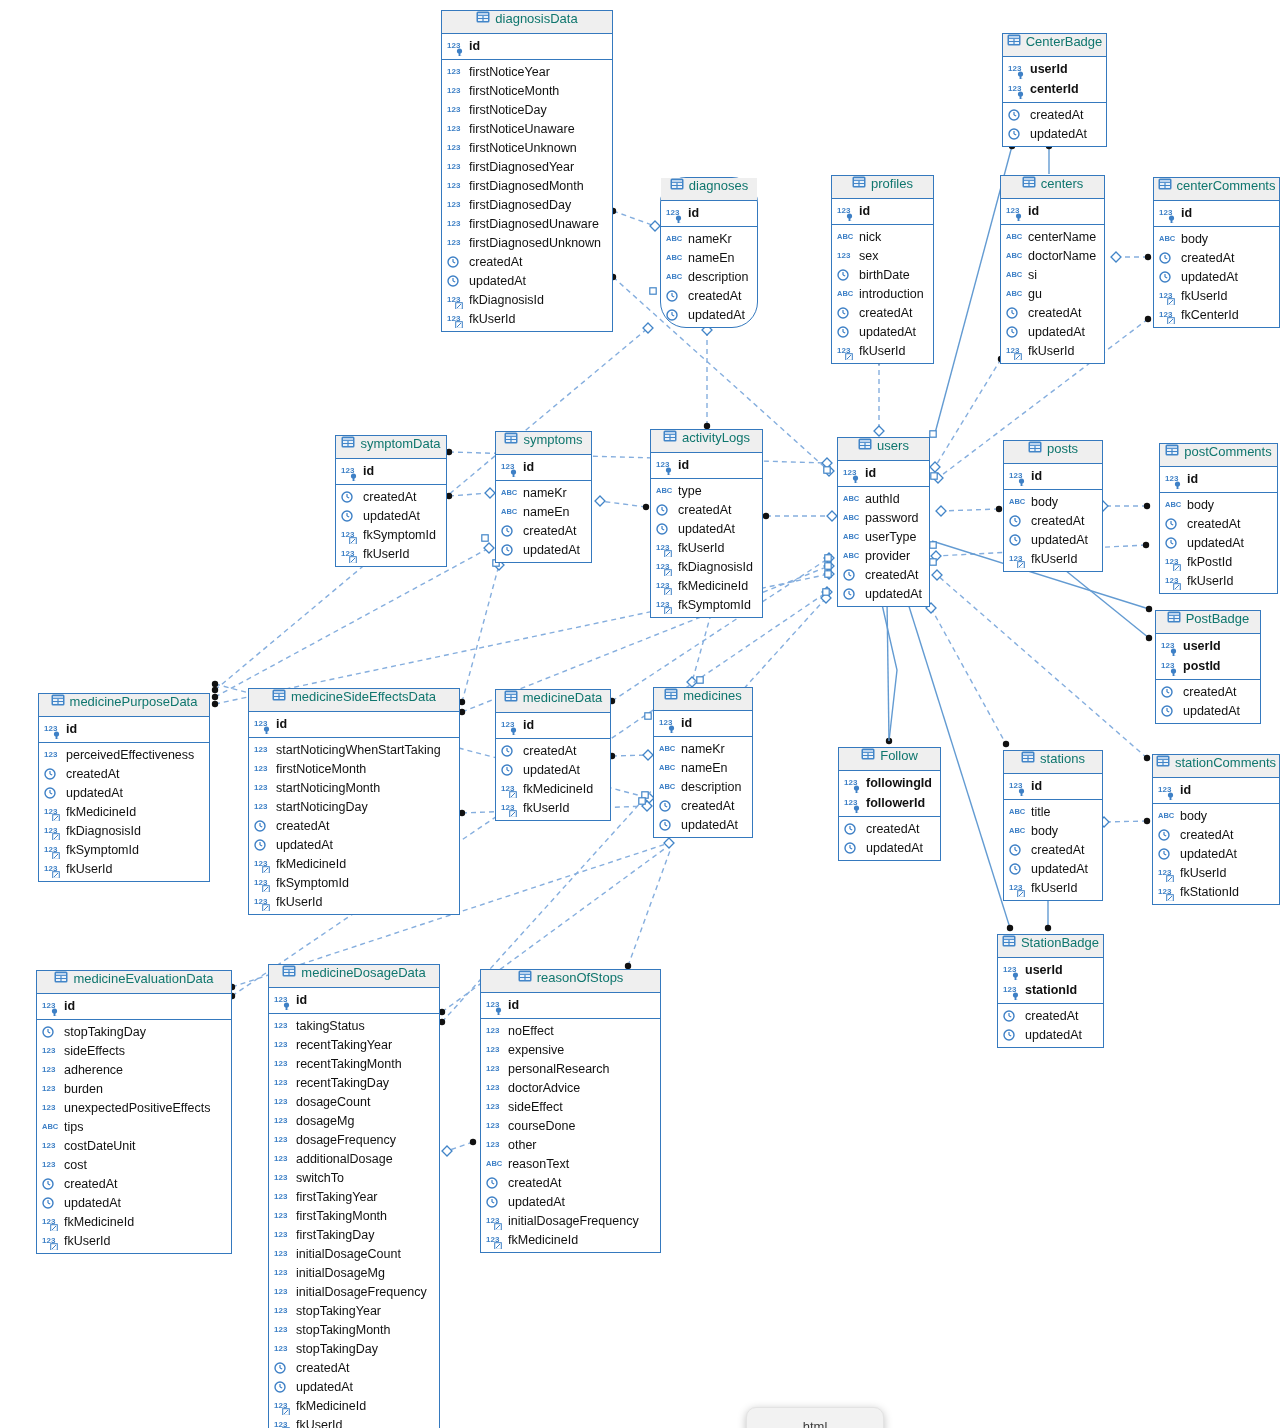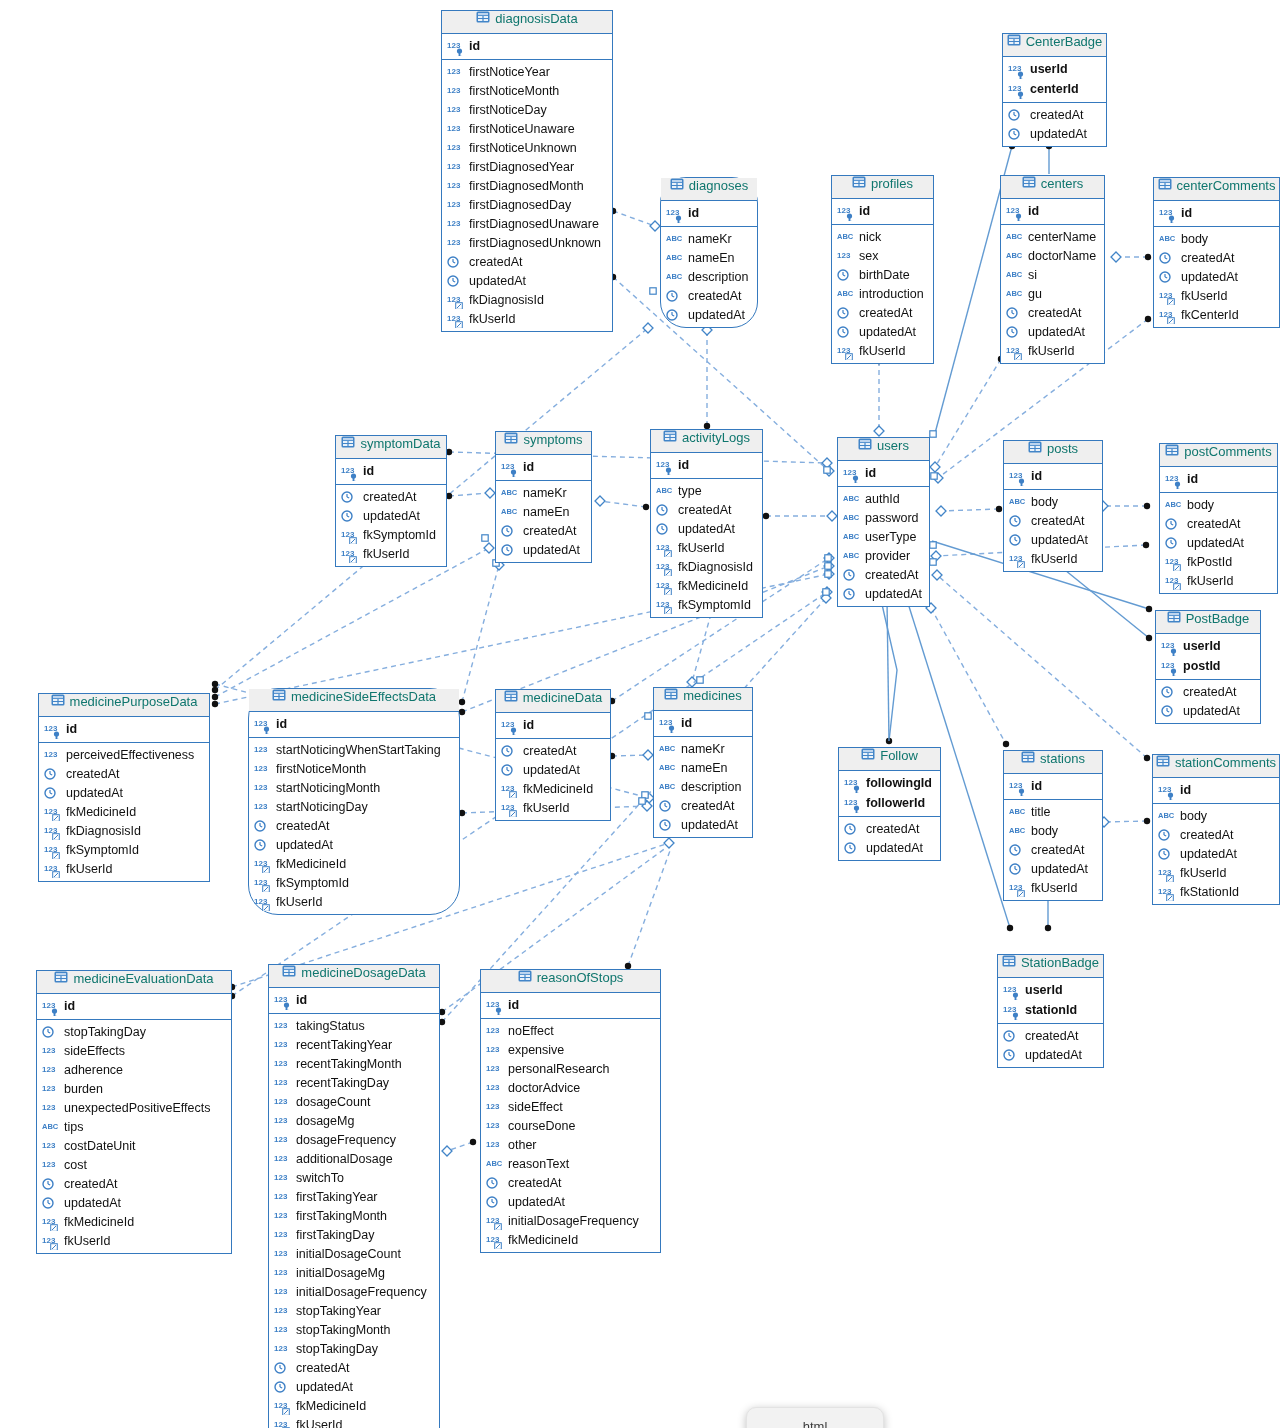--- a/index.html
+++ b/index.html
@@ -1243,21 +1243,21 @@
               <span class="ic-123">123</span>
               <svg class="badge" width="8" height="8" viewBox="0 0 8 8">
                 <rect x="0.7" y="0.7" width="6.6" height="6.6" fill="#fff" stroke="#3E80C6" stroke-width="1"></rect>
                 <line x1="2" y1="6" x2="6" y2="2" stroke="#3E80C6" stroke-width="1"></line>
               </svg>
             </span>
             <span>fkUserId</span>
           </div>
         </div>
       </div>
-      <div class="tbl" style="left: 248px; top: 688px; width: 212px; border-radius: 30px;">
+      <div class="tbl" style="left: 248px; top: 688px; width: 212px;">
         <div class="tbl-h">
           <svg width="14" height="12" viewBox="0 0 14 12">
             <rect x="0.5" y="0.5" width="13" height="11" rx="1.5" fill="#4285C8"></rect>
             <rect x="2" y="2" width="10" height="2.2" fill="#BCD4EE"></rect>
             <rect x="2" y="5" width="4.4" height="2" fill="#EAF2FA"></rect>
             <rect x="7.6" y="5" width="4.4" height="2" fill="#EAF2FA"></rect>
             <rect x="2" y="8" width="4.4" height="2" fill="#EAF2FA"></rect>
             <rect x="7.6" y="8" width="4.4" height="2" fill="#EAF2FA"></rect>
           </svg>
           <span>medicineSideEffectsData</span>
@@ -1682,21 +1682,21 @@
               <span class="ic-123">123</span>
               <svg class="badge" width="8" height="8" viewBox="0 0 8 8">
                 <rect x="0.7" y="0.7" width="6.6" height="6.6" fill="#fff" stroke="#3E80C6" stroke-width="1"></rect>
                 <line x1="2" y1="6" x2="6" y2="2" stroke="#3E80C6" stroke-width="1"></line>
               </svg>
             </span>
             <span>fkStationId</span>
           </div>
         </div>
       </div>
-      <div class="tbl" style="left: 997px; top: 934px; width: 107px; margin-top: 20px;">
+      <div class="tbl" style="left: 997px; top: 934px; width: 107px;">
         <div class="tbl-h">
           <svg width="14" height="12" viewBox="0 0 14 12">
             <rect x="0.5" y="0.5" width="13" height="11" rx="1.5" fill="#4285C8"></rect>
             <rect x="2" y="2" width="10" height="2.2" fill="#BCD4EE"></rect>
             <rect x="2" y="5" width="4.4" height="2" fill="#EAF2FA"></rect>
             <rect x="7.6" y="5" width="4.4" height="2" fill="#EAF2FA"></rect>
             <rect x="2" y="8" width="4.4" height="2" fill="#EAF2FA"></rect>
             <rect x="7.6" y="8" width="4.4" height="2" fill="#EAF2FA"></rect>
           </svg>
           <span>StationBadge</span>

